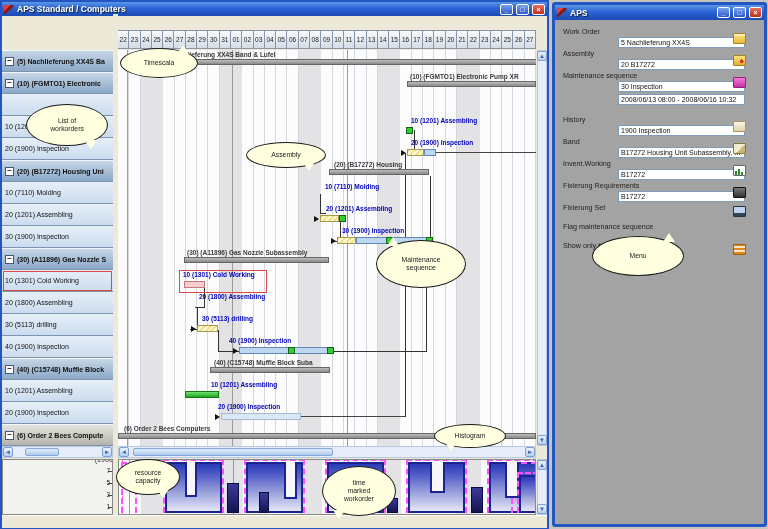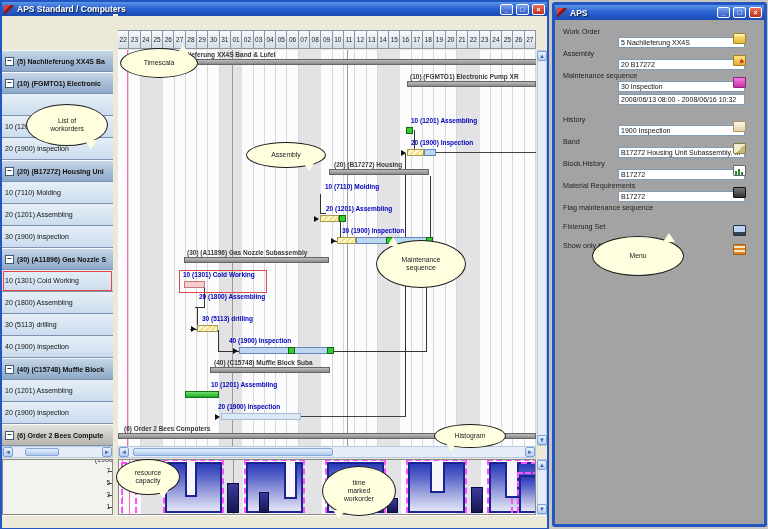--- a/index.html
+++ b/index.html
@@ -409,35 +409,35 @@
           <div class="flabel">History</div>
           <div class="vbox">1900 Inspection</div>
           <div class="fic ic-open"></div>
         </div>
         <div class="field hasval">
           <div class="flabel">Band</div>
           <div class="vbox">B17272 Housing Unit Subassembly, M-</div>
           <div class="fic ic-box"></div>
         </div>
         <div class="field hasval">
-          <div class="flabel">Block.History</div>
+          <div class="flabel">Invent.Working</div>
           <div class="vbox">B17272</div>
           <div class="fic ic-chart"></div>
         </div>
         <div class="field hasval">
-          <div class="flabel">Material Requirements</div>
+          <div class="flabel">Fixierung Requirements</div>
           <div class="vbox">B17272</div>
           <div class="fic ic-cart"></div>
-        </div>
-        <div class="field">
-          <div class="flabel">Flag maintenance sequence</div>
         </div>
         <div class="field">
           <div class="flabel">Fixierung Set</div>
           <div class="fic ic-computer"></div>
+        </div>
+        <div class="field">
+          <div class="flabel">Flag maintenance sequence</div>
         </div>
         <div class="field">
           <div class="flabel">Show only this order</div>
           <div class="fic ic-grid"></div>
         </div>
       </div>
   </div>
 
   <div id="callouts">
       <div class="callout" style="left: 120px; top: 48px; width: 78px; height: 30px;">Timescala<div class="tail tail-tr"></div></div>

